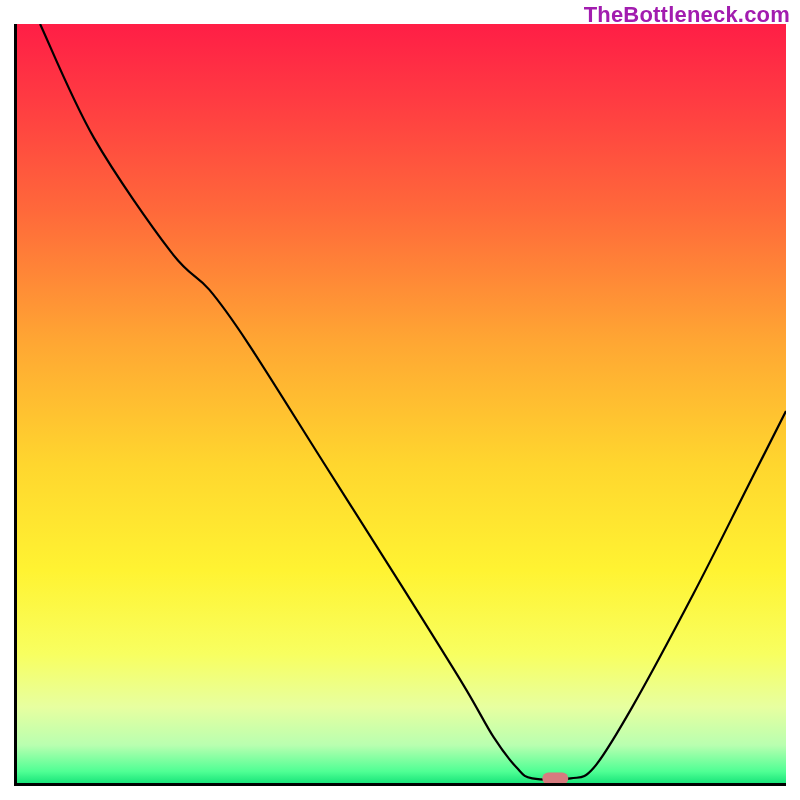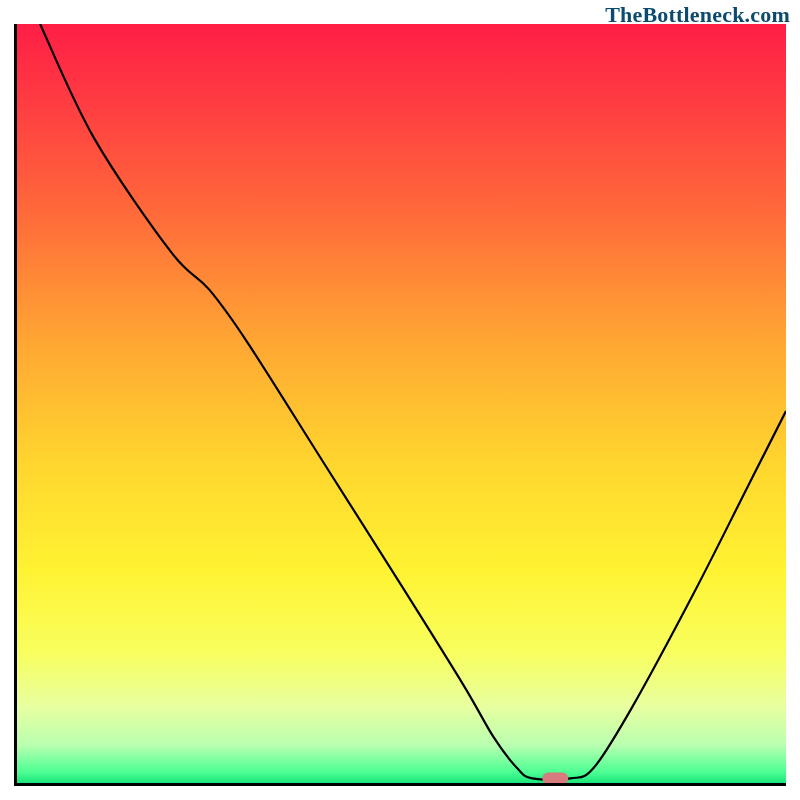--- a/index.html
+++ b/index.html
@@ -6,24 +6,24 @@
   html, body { width: 800px; height: 800px; overflow: hidden; background: #fff; }
   .frame {
     position: absolute;
     top: 0; left: 0; width: 800px; height: 800px;
     background: #fff;
   }
   .watermark {
     position: absolute;
     top: 2px;
     right: 10px;
-    font-family: Liberation Serif, serif;
+    font-family: Liberation Sans, sans-serif;
     font-size: 22px;
     font-weight: 600;
-    color: #0c4a6e;
+    color: #a21caf;
     letter-spacing: 0.2px;
   }
   .plot {
     position: absolute;
     left: 14px;
     top: 24px;
     width: 772px;
     height: 762px;
     border-left: 3px solid #000;
     border-bottom: 3px solid #000;

